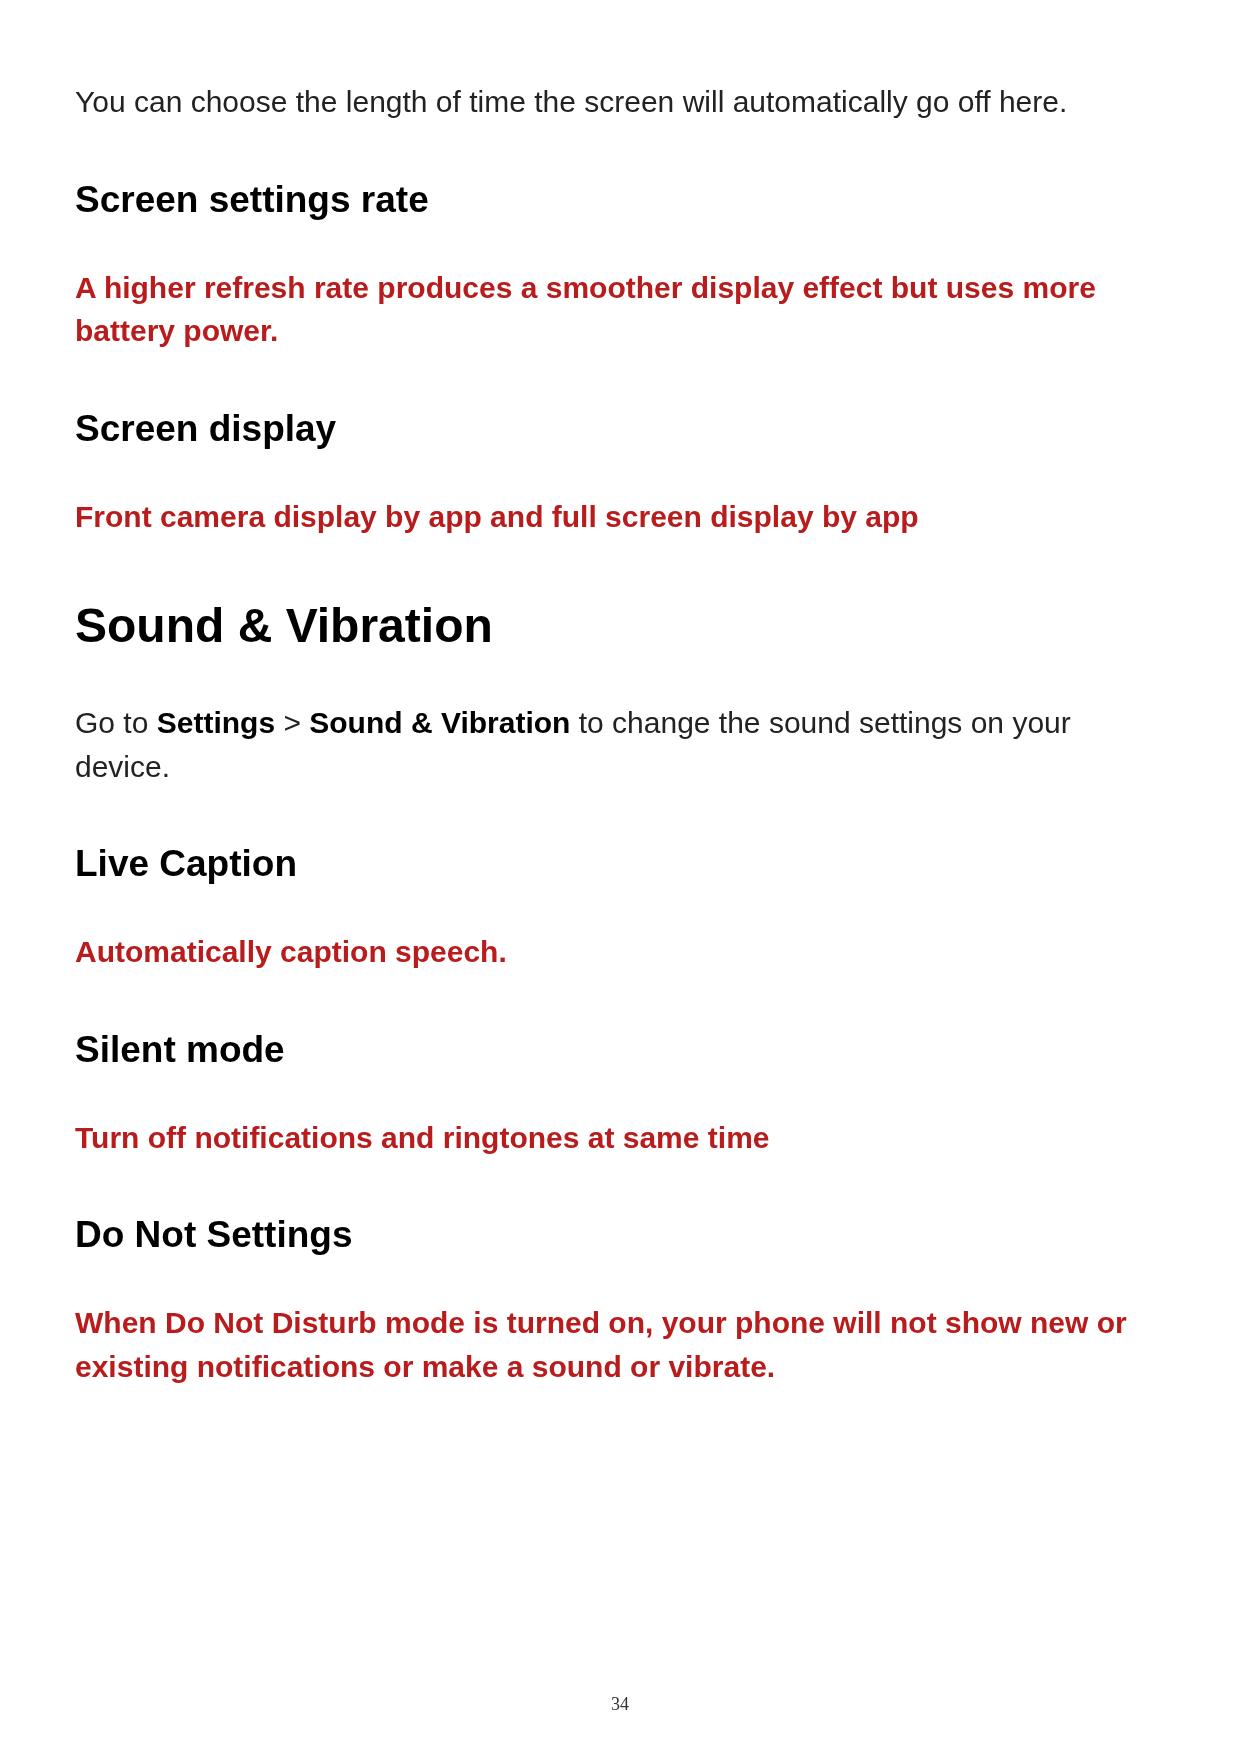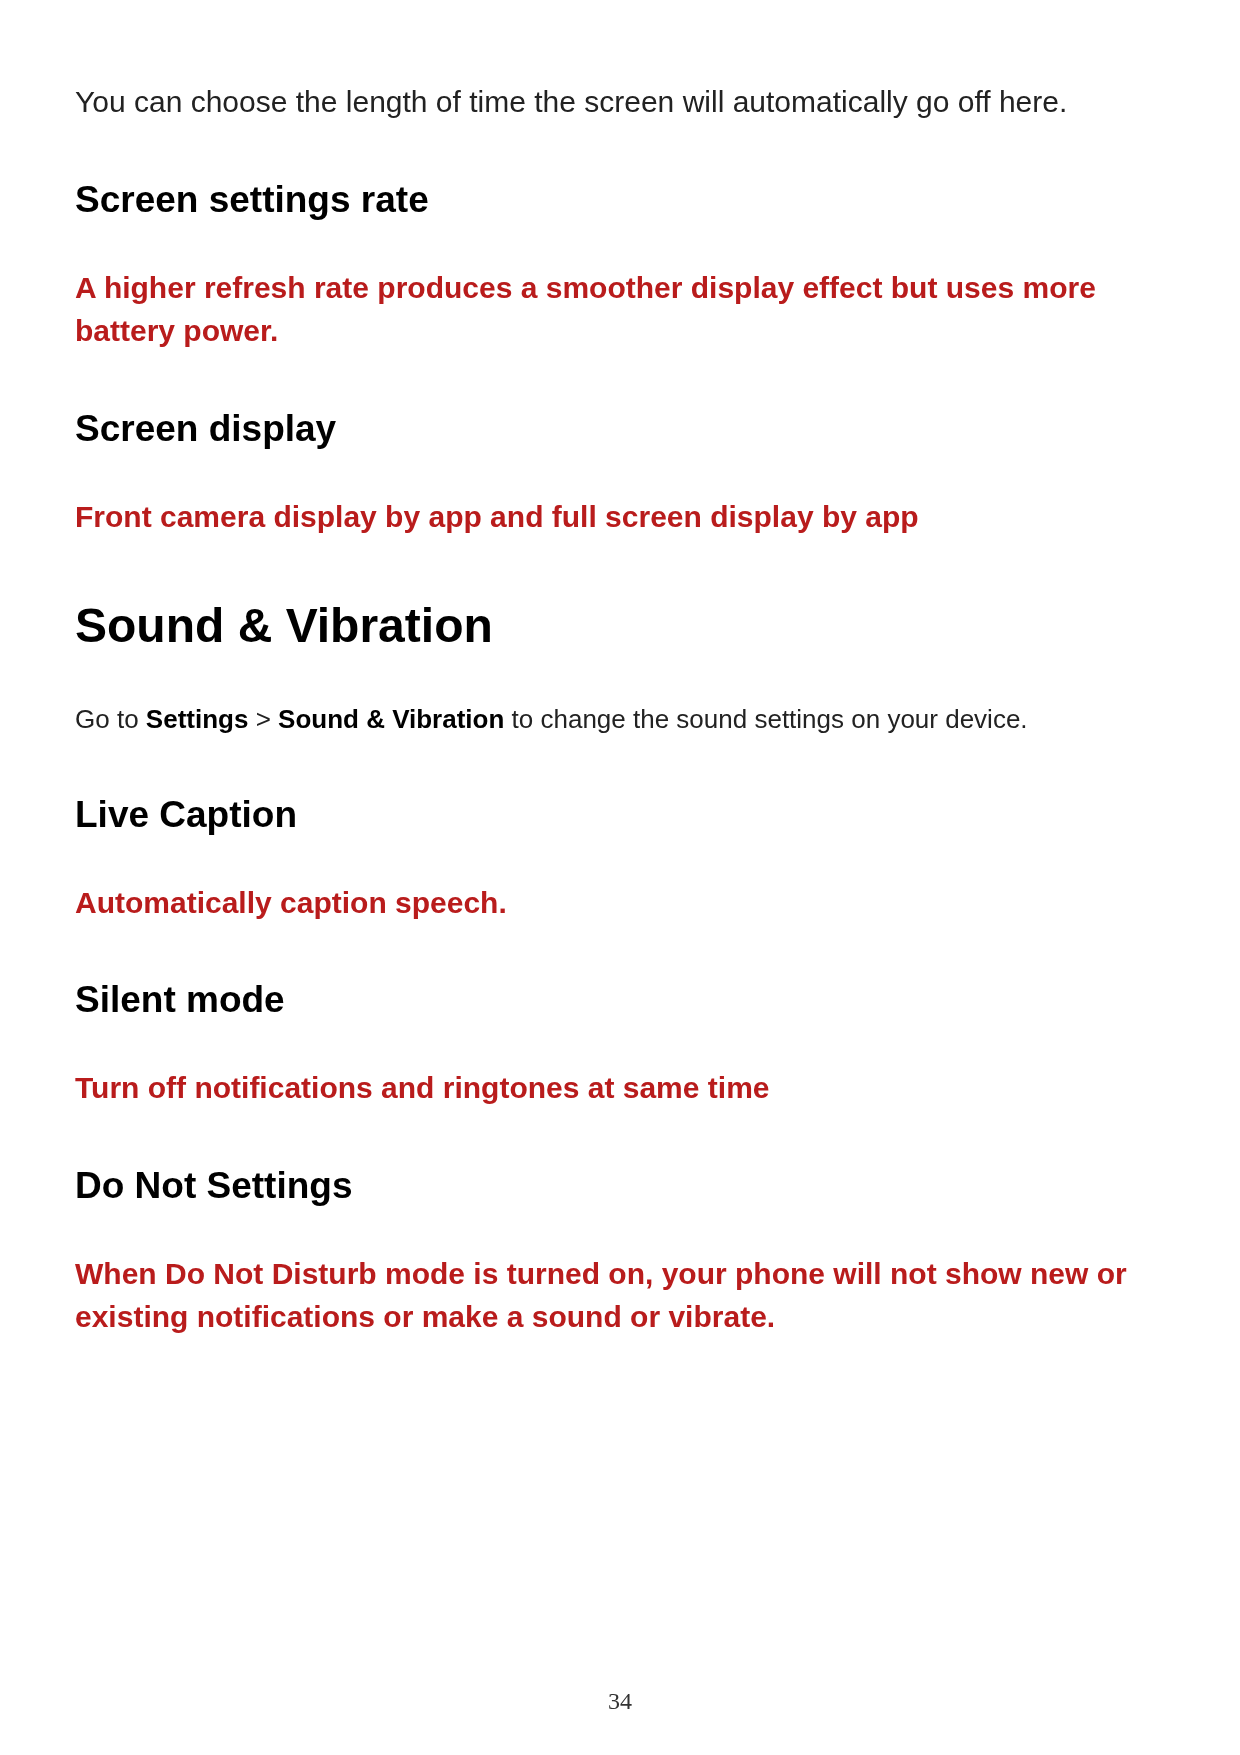--- a/index.html
+++ b/index.html
@@ -37,37 +37,37 @@
       font-weight: 700;
     }
     .h1 {
       font-size: 48px;
       font-weight: 700;
       color: #000;
       margin-top: 60px;
       margin-bottom: 48px;
     }
     .mixed-para {
-      font-size: 26px;
+      font-size: 30px;
       line-height: 1.45;
       color: #222;
       margin-bottom: 55px;
       font-weight: 400;
     }
     .bold {
       font-weight: 700;
       color: #000;
     }
     .page-number {
       position: absolute;
       bottom: 40px;
       left: 0;
       right: 0;
       text-align: center;
-      font-size: 24px;
+      font-size: 18px;
       color: #333;
       font-family: Georgia, serif;
     }
   </style>
 </head>
 <body>
 
 <p class="intro-para">You can choose the length of time the screen will automatically go off here.</p>
 
 <h2 class="h2">Screen settings rate</h2>

